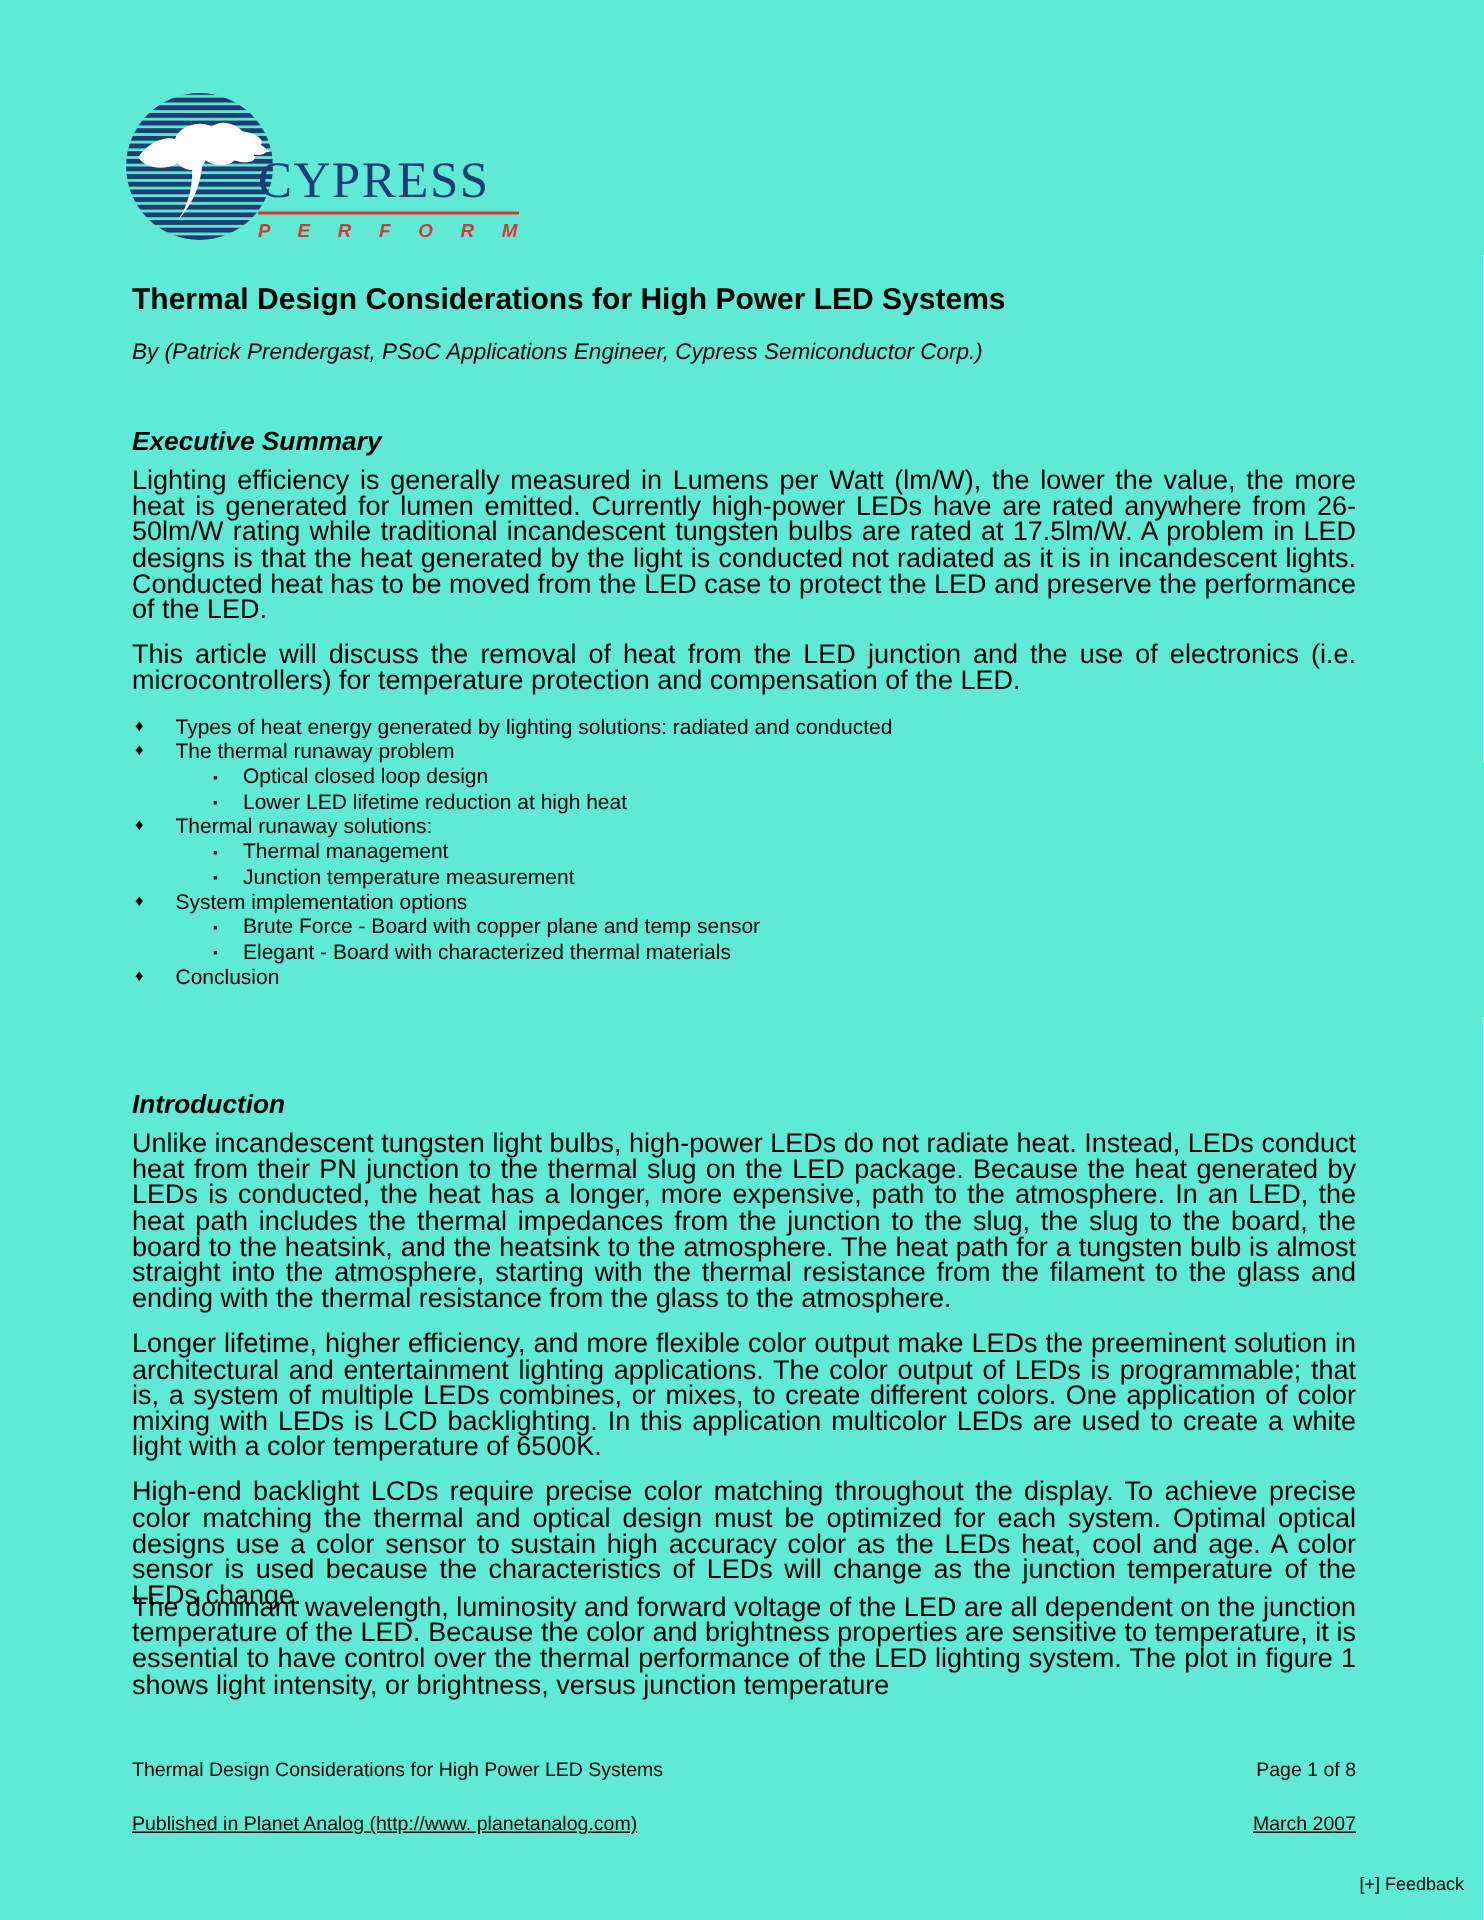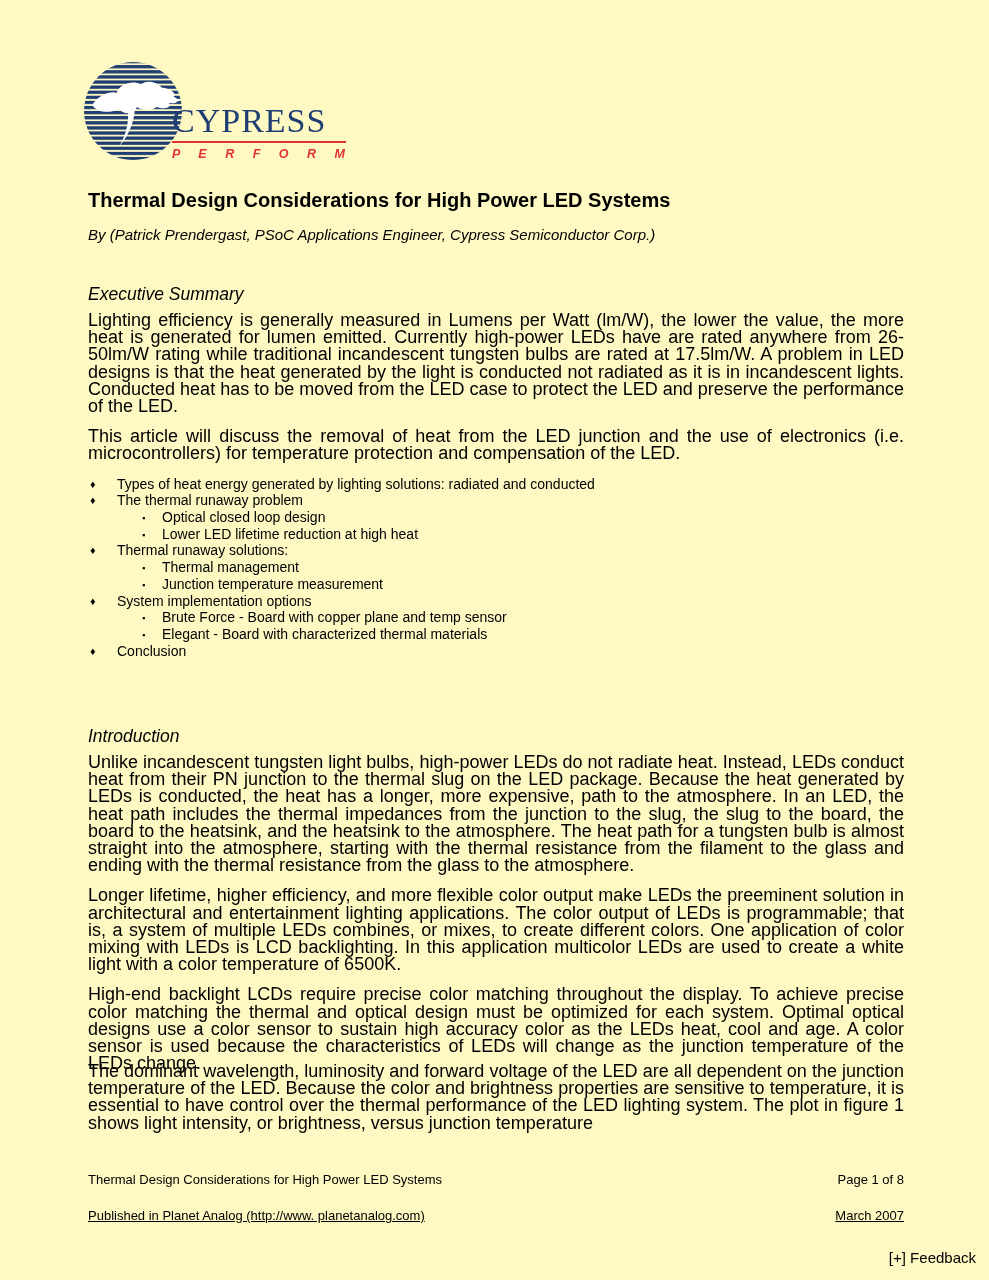--- a/index.html
+++ b/index.html
@@ -1,19 +1,19 @@
 <!DOCTYPE html>
 <html style="--navy: #1e3d73; --red: #e0342f;"><head>
 <meta charset="utf-8">
 <style>
   :root { --navy:#1e3d73; --red:#e0342f; }
   * { box-sizing: border-box; }
   html,body { margin:0; padding:0; background:#ffffff; }
   #page {
-    position:relative; width:989px; height:1280px; background:#fef9c3;
+    position:relative; width:989px; height:1280px; background:#5eead4;
     font-family:"Liberation Sans", sans-serif; color:#000; overflow:hidden;
   }
 
   
   #logo { position:absolute; left:82px; top:60px; display:flex; align-items:flex-end; }
   #globe { width:102px; height:102px; display:block; }
   .brand-block { margin-left:-12px; padding-bottom:1px; }
   .brand-name {
     font-family:"Liberation Serif", serif; font-size:34px; line-height:1;
     color:var(--navy); letter-spacing:1px; white-space:nowrap;
@@ -29,21 +29,21 @@
   h1 { margin:0 0 6px 0; font-size:20px; line-height:1.15; font-weight:bold; }
   .byline { font-size:15px; font-style:italic; color:#000;margin-top:14px; }
 
   
   .section { position:absolute; left:88px; width:816px; }
   #exec  { top:285px; }
   #intro { top:727px; }
   #temp  { top:1063px; }
   h2 {
     margin:0 0 8px 0; font-size:17.5px; line-height:19px;
-    font-weight:normal; font-style:italic;
+    font-weight:bold; font-style:italic;
   }
   .para {
     margin:0 0 13px 0; font-size:18px; line-height:17.2px;
     text-align:justify;
   }
   .para.no-justify { text-align:left; margin-bottom:15px; }
 
   
   .toc { margin-top:1px; }
   .li { position:relative; font-size:14px; line-height:16.7px; }
@@ -55,21 +55,21 @@
 
   
   .footer-line {
     position:absolute; left:88px; width:816px; display:flex;
     justify-content:space-between; font-size:13px; line-height:15px;
   }
   #footer1 { top:1172px; }
   #footer2 { top:1208px;text-decoration:underline; }
 
   #feedback {
-    position:absolute; top:1249px; right:13px; font-size:15px; color:#000;
+    position:absolute; top:1249px; right:13px; font-size:12px; color:#000;
     text-decoration:none; cursor:pointer;
   }
 </style>
 </head>
 <body>
 
 <div id="page">
 
   <div id="logo">
     <svg id="globe" viewBox="0 0 100 100">

